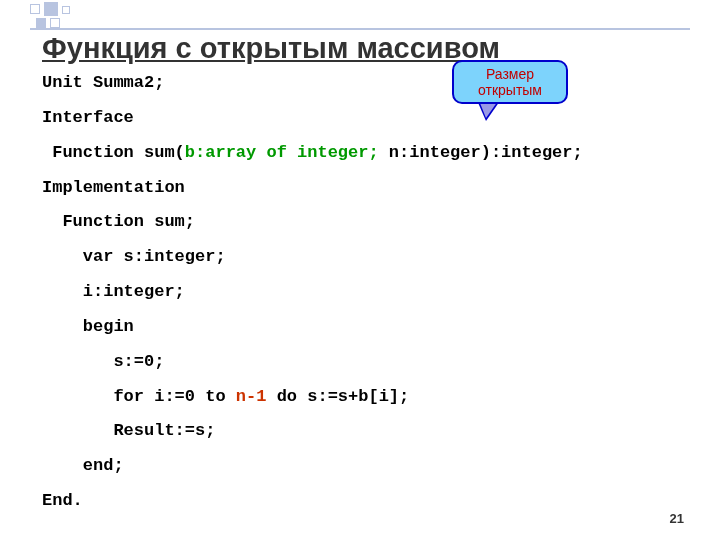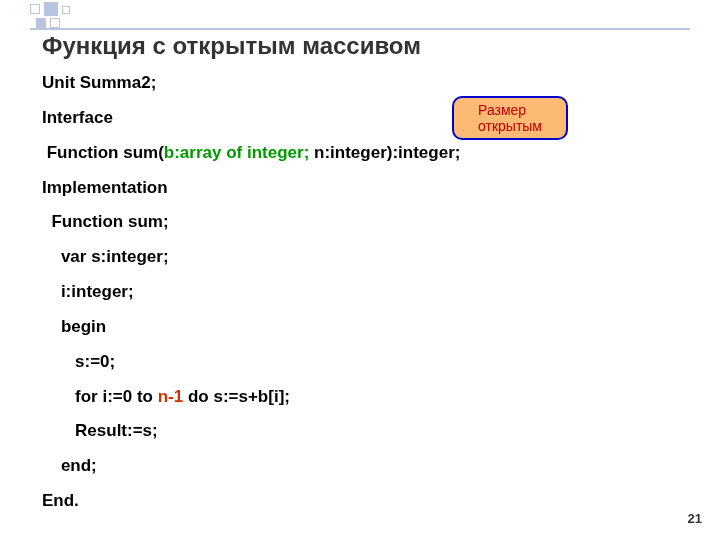--- a/index.html
+++ b/index.html
@@ -33,54 +33,54 @@
   }
   .long-line {
     position: absolute;
     height: 2px;
     background: #b8c4e0;
   }
   .title {
     position: absolute;
     top: 32px;
     left: 42px;
-    font-size: 24px;
+    font-size: 29px;
     font-weight: bold;
     color: #333;
+    text-decoration: underline;
   }
   .code {
     position: absolute;
     top: 66px;
     left: 42px;
-    font-family: Liberation Sans, sans-serif;
+    font-family: Liberation Mono, monospace;
     font-size: 17px;
     font-weight: bold;
     color: #000;
     line-height: 2.05;
     white-space: pre;
   }
   .green { color: #009900; font-weight: bold; }
   .red { color: #cc3300; font-weight: bold; }
   .callout {
     position: absolute;
     top: 60px;
     left: 452px;
     width: 112px;
     height: 40px;
-    background: #fdba74;
+    background: #7dd3fc;
     border: 2px solid #0000cc;
     border-radius: 10px;
     display: flex;
     align-items: center;
     justify-content: center;
-    text-align: left;
+    text-align: center;
     font-size: 14px;
     color: #c00000;
     line-height: 1.15;
-    margin-top: 36px;
   }
   .callout-tail {
     position: absolute;
     top: 98px;
     left: 478px;
     width: 0;
     height: 0;
     border-left: 8px solid transparent;
     border-right: 14px solid transparent;
     border-top: 20px solid #9999e6;
@@ -91,21 +91,21 @@
     left: 476px;
     width: 0;
     height: 0;
     border-left: 10px solid transparent;
     border-right: 16px solid transparent;
     border-top: 23px solid #0000cc;
   }
   .page-num {
     position: absolute;
     bottom: 14px;
-    right: 18px;
+    right: 36px;
     font-size: 13px;
     font-weight: bold;
     color: #333;
   }
 </style>
 </head>
 <body>
 
 <div class="decoration">
   <div class="sq sq-outline" style="top:4px; left:30px; width:10px; height:10px;"></div>

